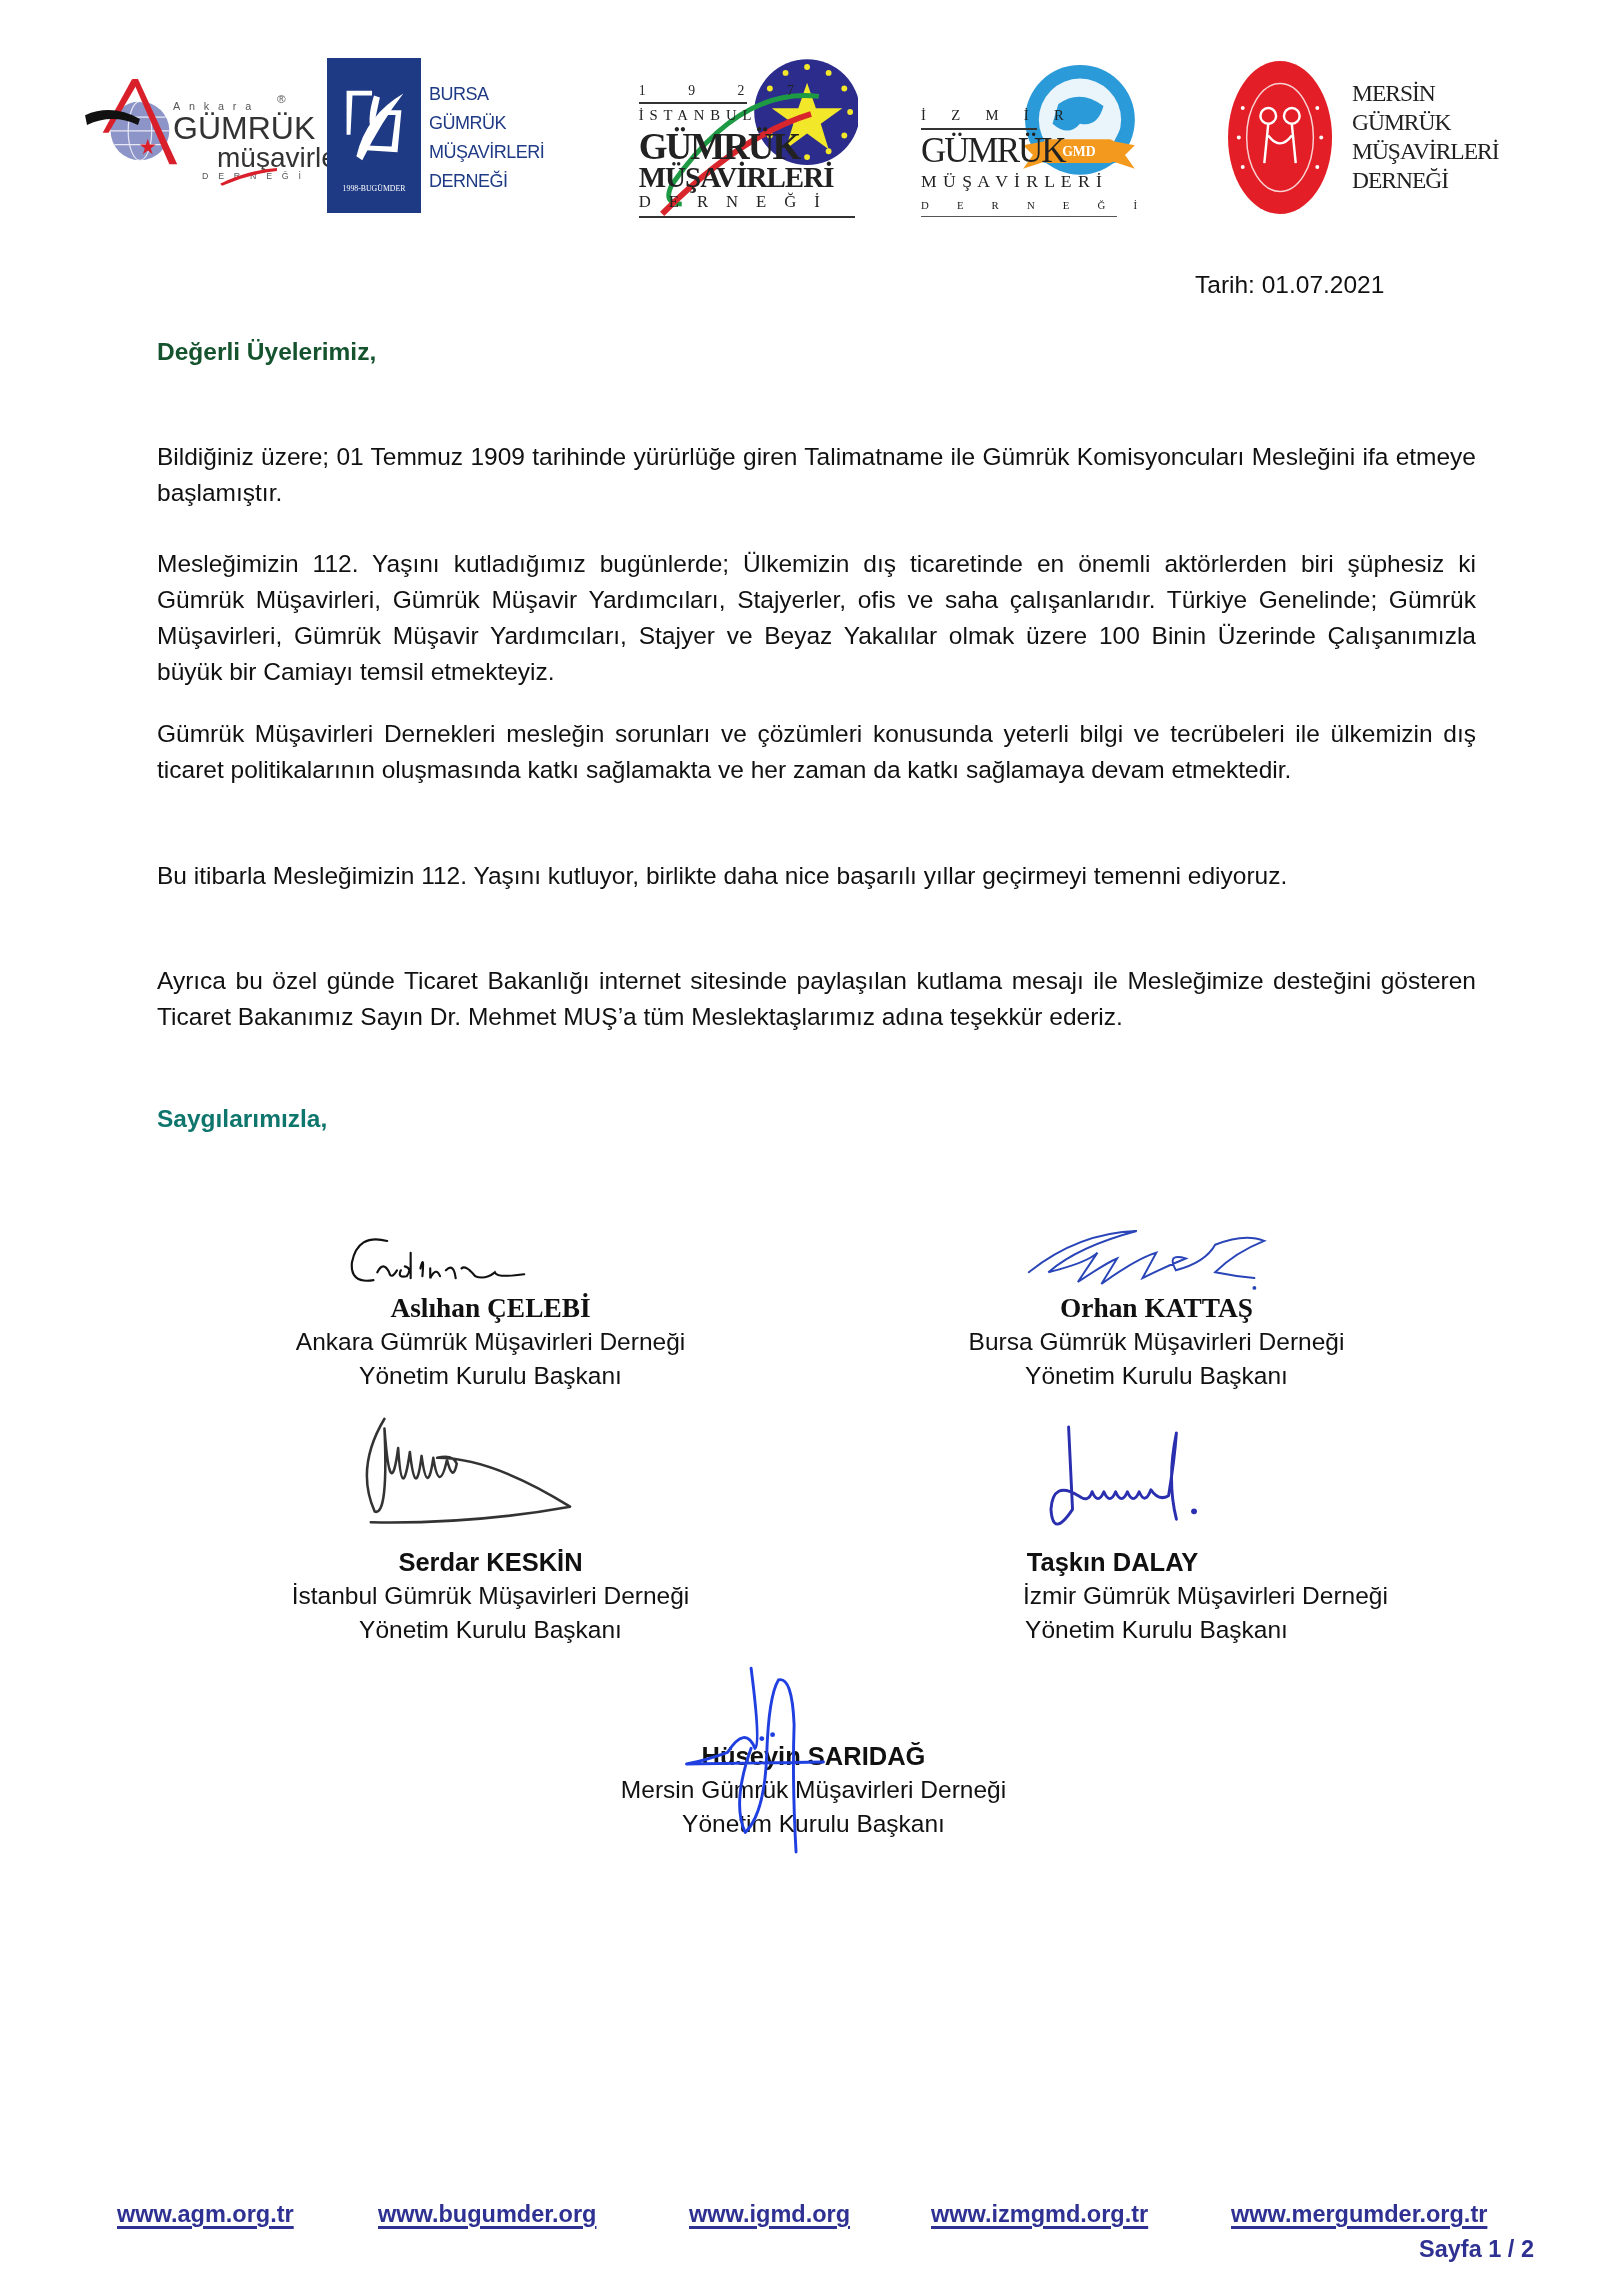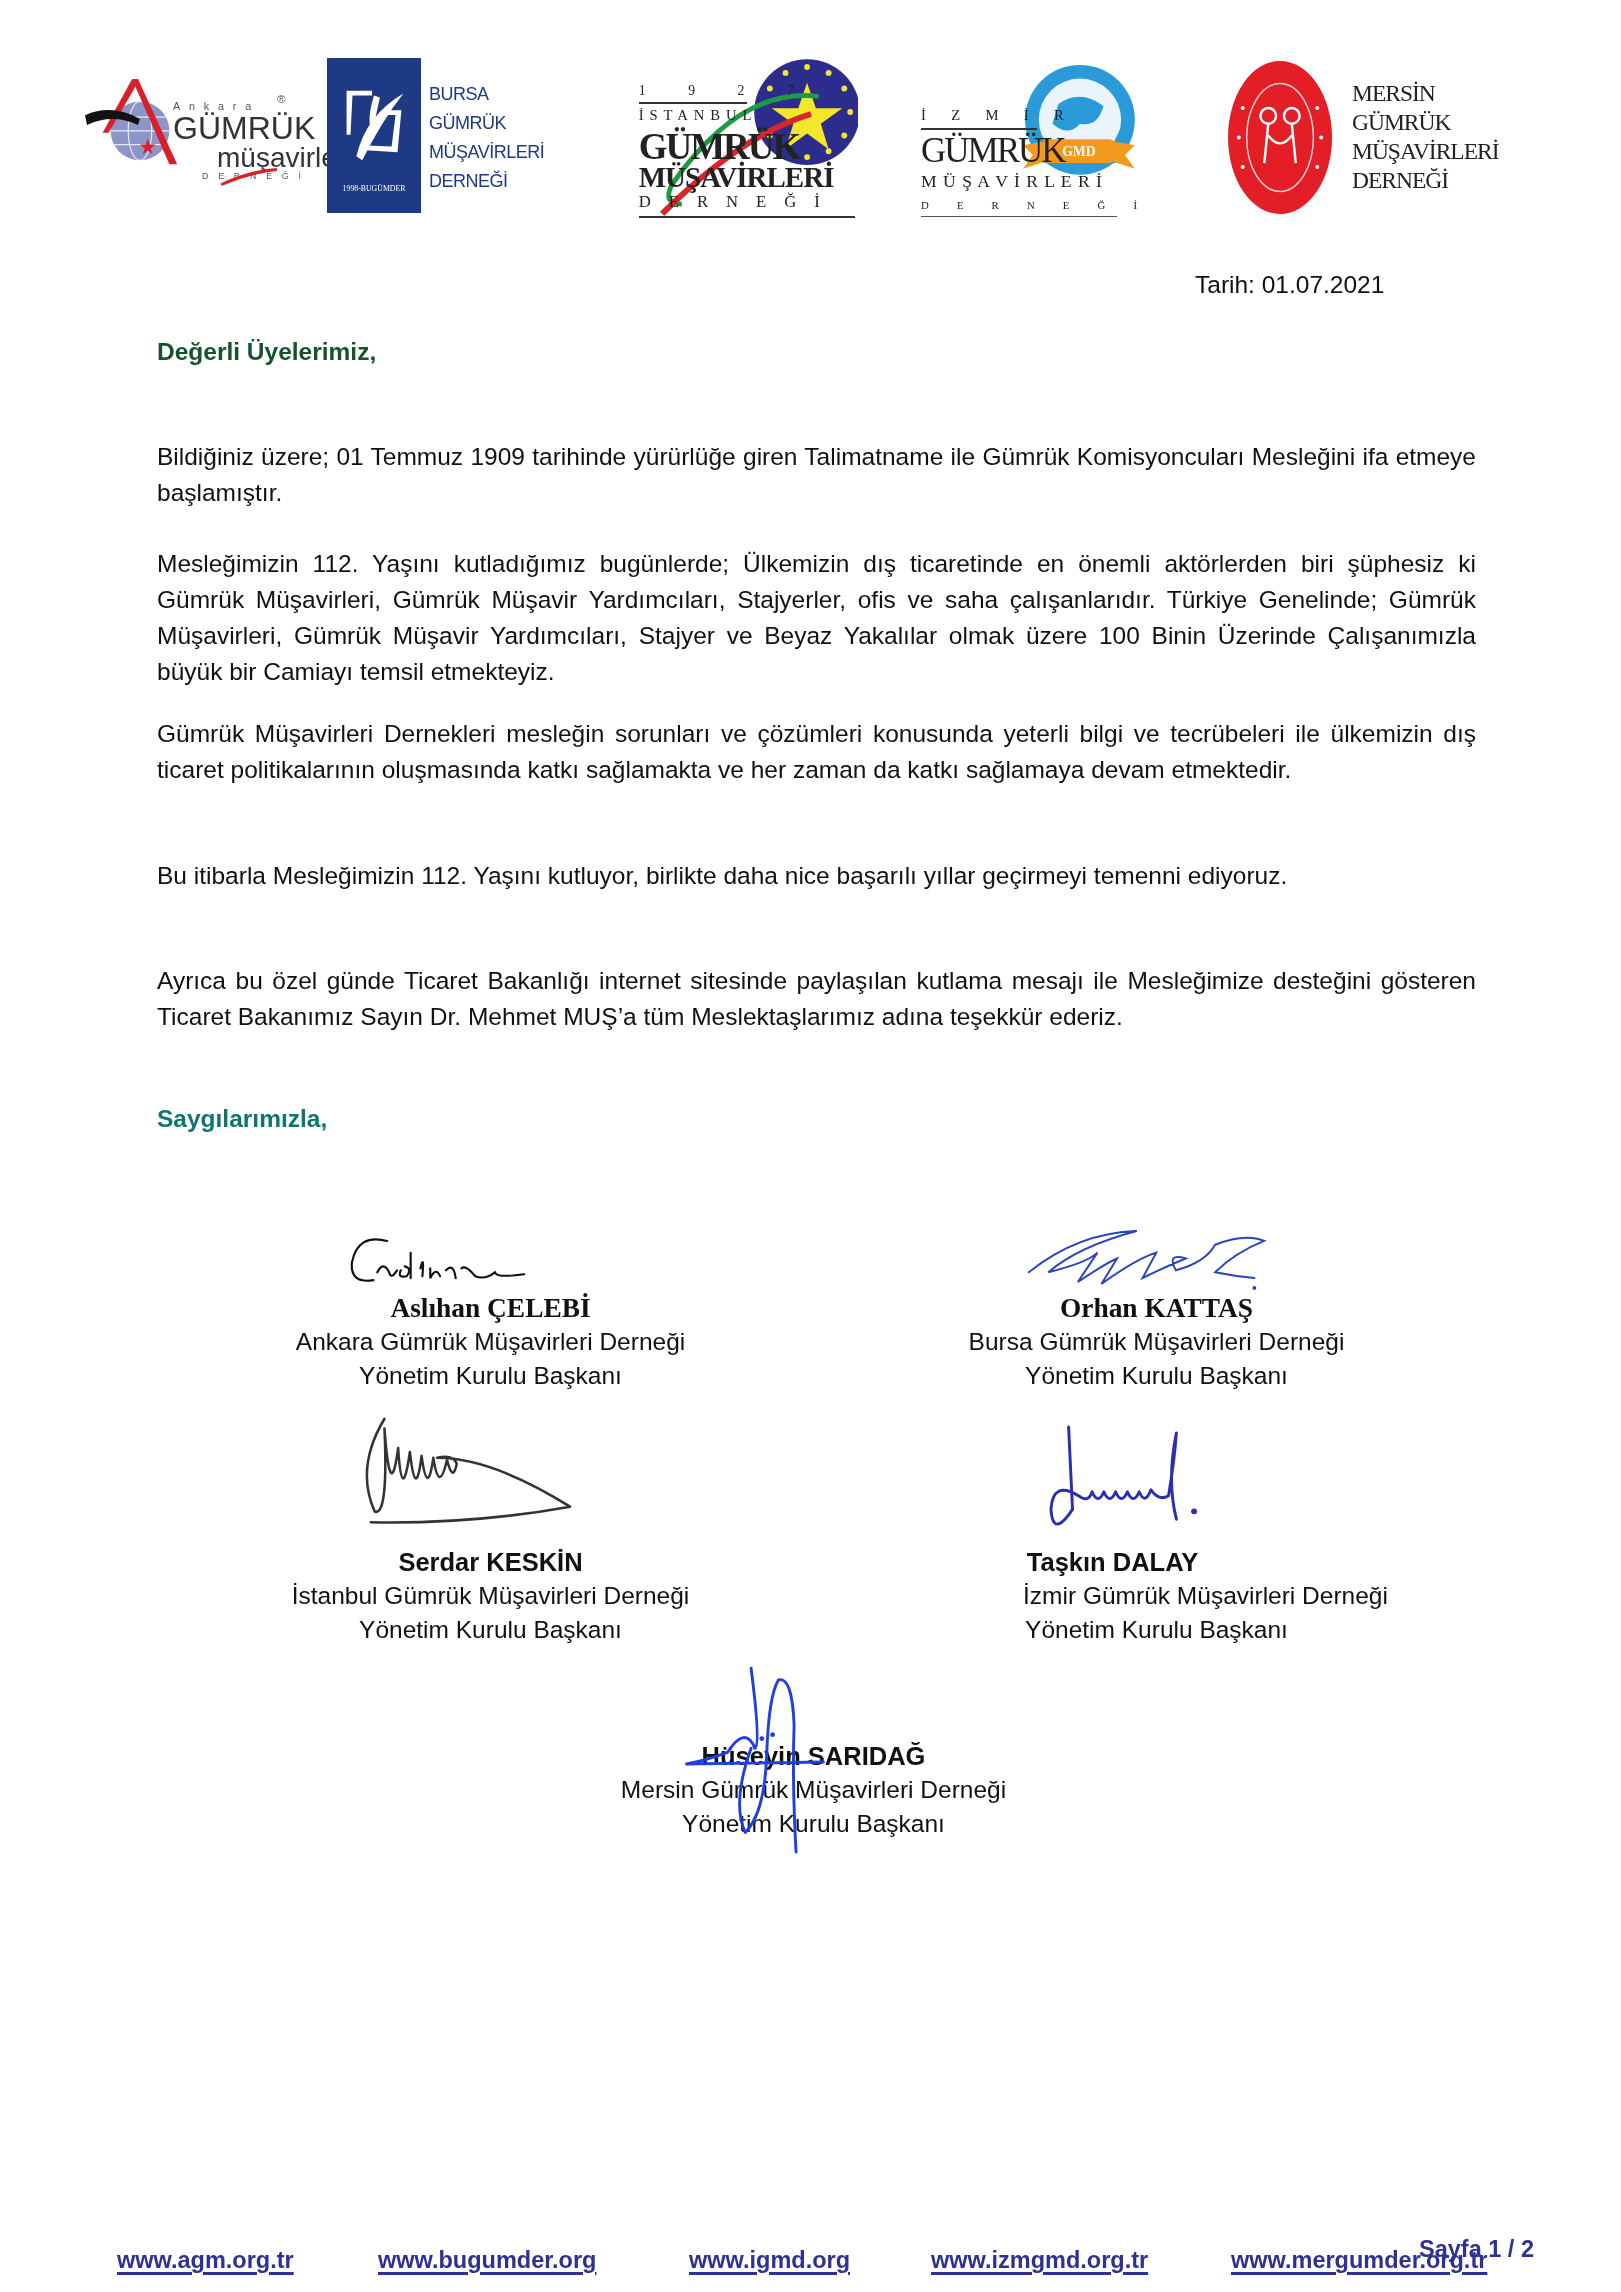--- a/index.html
+++ b/index.html
@@ -31,21 +31,21 @@
   .closing { position: absolute; left: 157px; top: 1105px; font-size: 24.5px; font-weight: bold; color: #0f766e; }
 
   
   .sig { position: absolute; text-align: center; font-size: 24.5px; line-height: 34px; color: #111; }
   .sig .nm-serif { font-family: "Liberation Serif", serif; font-weight: bold; font-size: 27.4px; line-height: 33px; }
   .sig .nm-sans { font-weight: bold; font-size: 25.5px; }
   .sig-svg { position: absolute; }
 
   
   .footer-link { position: absolute; top: 2201px; font-size: 23.5px; font-weight: bold; color: #2e3192;
-                 text-decoration: underline; text-decoration-thickness: 2.9px; text-underline-offset: 3.9px; margin-top: 46px; }
+                 text-decoration: underline; text-decoration-thickness: 2.9px; text-underline-offset: 3.9px; }
   .page-num { position: absolute; left: 1419px; top: 2236px; font-size: 23.5px; font-weight: bold; color: #2e3192; }
 </style>
 </head>
 <body>
 
 <div class="logo" style="left:83px; top:74px; width:206px; height:98px;">
   <svg width="108" height="98" viewBox="0 0 110 100" style="position:absolute;left:0;top:0;">
     <circle cx="58" cy="58" r="30" fill="#8d95c8"></circle>
     <g stroke="#ffffff" stroke-width="1.2" fill="none" opacity="0.8">
       <ellipse cx="58" cy="58" rx="12" ry="30"></ellipse>

